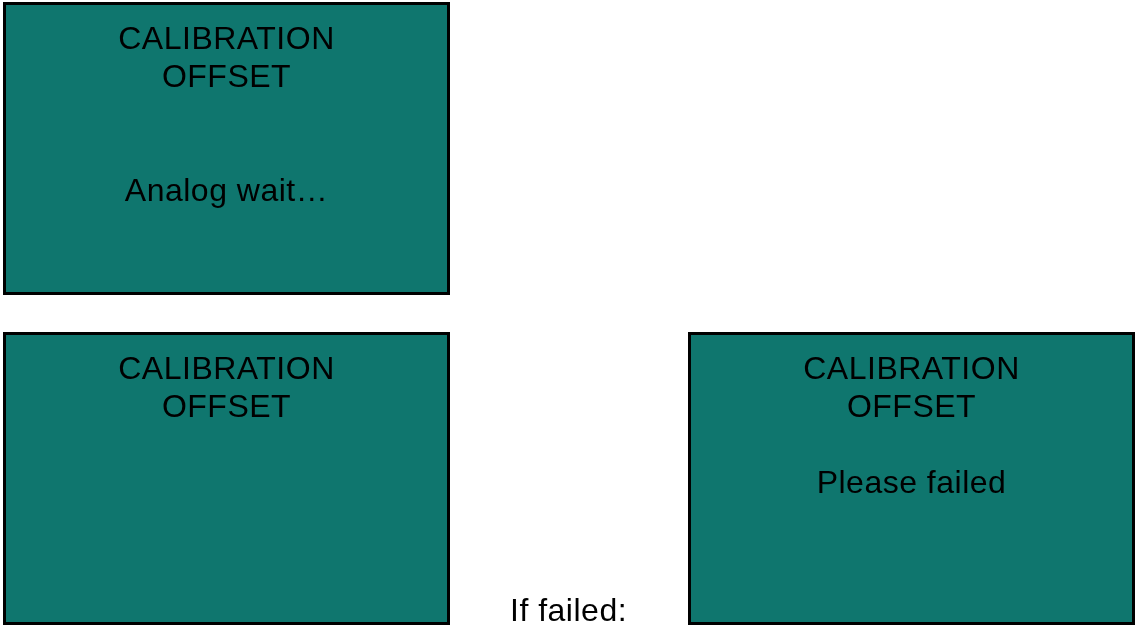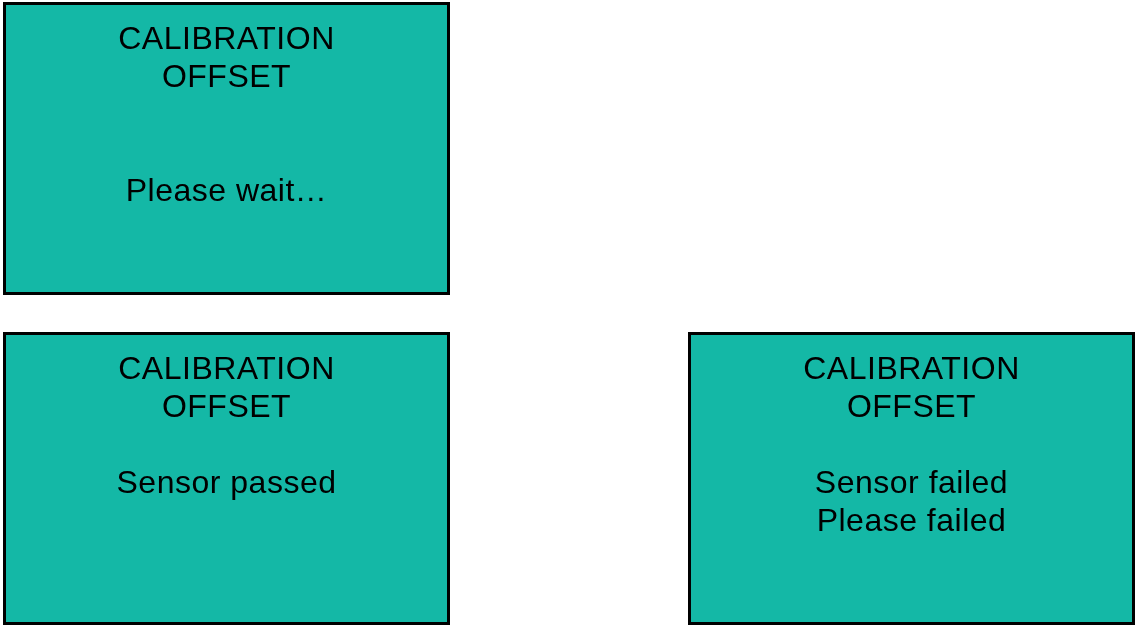--- a/index.html
+++ b/index.html
@@ -11,21 +11,21 @@
     overflow: hidden;
   }
   .canvas {
     position: relative;
     width: 1137px;
     height: 633px;
     background: #ffffff;
   }
   .screen {
     position: absolute;
-    background: #14b8a6;
+    background: #0f766e;
     border: 3px solid #000000;
     padding-top: 14px;
   }
   #screen-wait   { left: 3px;   top: 2px;   width: 447px; height: 293px; }
   #screen-passed { left: 3px;   top: 332px; width: 447px; height: 293px; }
   #screen-failed { left: 688px; top: 332px; width: 447px; height: 293px; }
   .line {
     height: 38px;
     line-height: 38px;
     text-align: center;
@@ -48,32 +48,31 @@
 </head>
 <body>
 
 <div class="canvas">
 
   <div class="screen" id="screen-wait">
     <div class="line">CALIBRATION</div>
     <div class="line">OFFSET</div>
     <div class="line"></div>
     <div class="line"></div>
-    <div class="line">Please wait…</div>
+    <div class="line">Analog wait…</div>
   </div>
 
   <div class="screen" id="screen-passed">
     <div class="line">CALIBRATION</div>
     <div class="line">OFFSET</div>
     <div class="line"></div>
-    <div class="line">Sensor passed</div>
   </div>
 
   <div class="screen" id="screen-failed">
     <div class="line">CALIBRATION</div>
     <div class="line">OFFSET</div>
     <div class="line"></div>
-    <div class="line">Sensor failed</div>
     <div class="line">Please failed</div>
   </div>
 
+  <div class="flow-label">If failed:</div>
 
 </div>
 
 </body></html>

